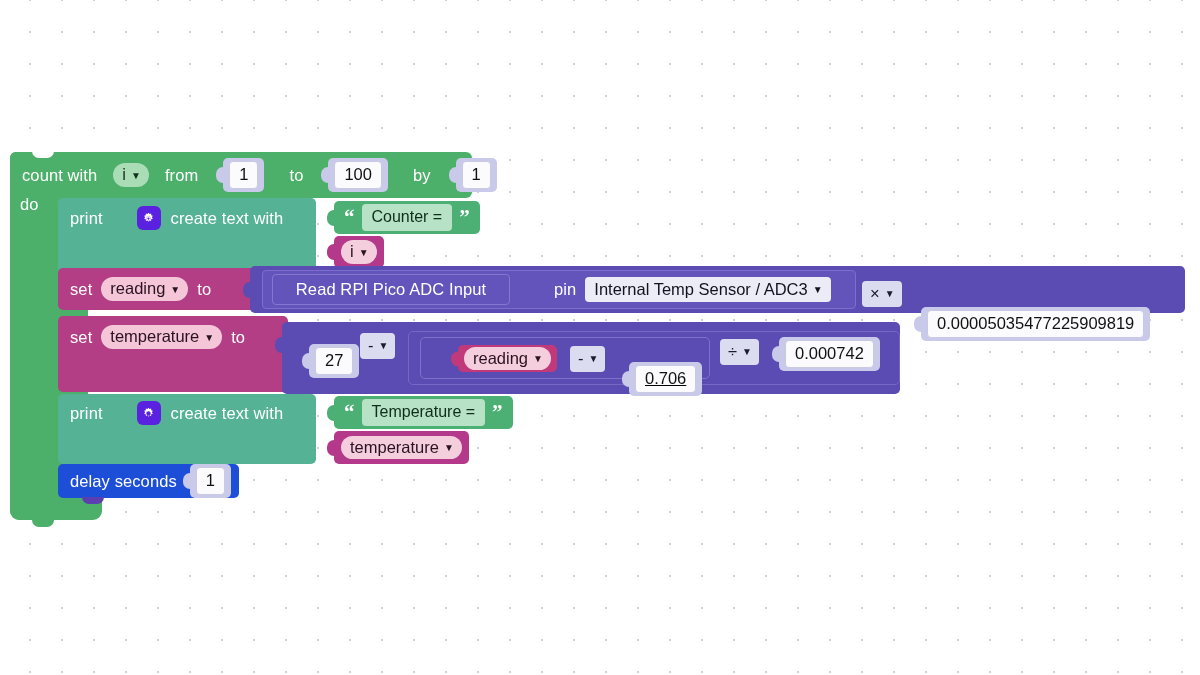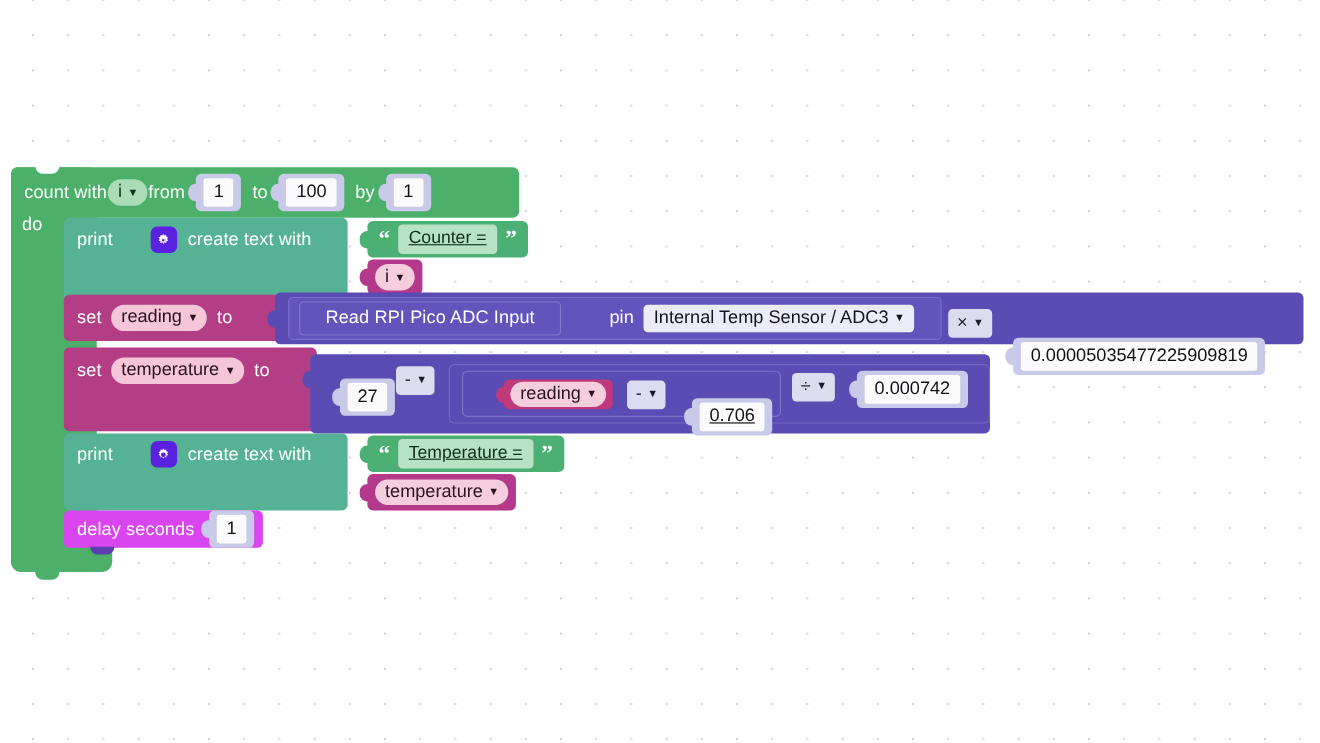--- a/index.html
+++ b/index.html
@@ -37,32 +37,32 @@
     display:inline-flex;align-items:center;gap:5px;
     border-radius:12px;padding:3px 8px 4px 9px;
     font-size:16.5px;line-height:1;color:#111;white-space:nowrap;
   }
   .dd .caret{font-size:10px;line-height:1;transform:translateY(1px);}
   .dd-green{background:#aadcb6;color:#10321a;}
   .dd-pink{background:#f5cede;color:#2a1220;}
   .dd-pink2{background:#f4c6d8;color:#2a1220;}
   .dd-lav{background:#dcdcf0;color:#1a1a30;border-radius:4px;padding:4px 7px 5px 8px;}
   .dd-white{background:#ececf7;color:#13131f;border-radius:4px;padding:4px 8px 5px 9px;}
-  .dd-strgreen{background:#b7e2c6;color:#0e2d1a;border-radius:4px;padding:4px 10px 5px;text-decoration:underline;}
+  .dd-strgreen{background:#b7e2c6;color:#0e2d1a;border-radius:4px;padding:4px 10px 5px;}
 
   
   #loop-outer{
     position:absolute;left:10px;top:152px;
     width:78px;height:368px;
     background:#4cb06a;border-radius:6px 6px 10px 10px;
   }
   #loop-head{
     position:absolute;left:10px;top:152px;
     height:46px;width:462px;background:#4cb06a;border-radius:6px;
-    display:flex;align-items:center;padding-left:12px;box-sizing:border-box;gap:1px;
+    display:flex;align-items:center;padding-left:12px;box-sizing:border-box;gap:16px;
   }
   #loop-head::after{ 
     content:"";position:absolute;left:22px;top:-1px;width:22px;height:7px;
     background:#ffffff;border-radius:0 0 7px 7px;
   }
   #loop-foot{
     position:absolute;left:10px;top:498px;width:92px;height:22px;
     background:#4cb06a;border-radius:0 0 9px 9px;
   }
   #loop-foot::after{
@@ -160,21 +160,21 @@
     width:9px;height:16px;border-radius:7px 0 0 7px;background:#4cb075;
   }
   #tvar{position:absolute;left:334px;top:431px;height:33px;background:#b4398a;border-radius:5px;
         display:flex;align-items:center;padding:0 7px;}
   #tvar::before{
     content:"";position:absolute;left:-7px;top:50%;transform:translateY(-50%);
     width:9px;height:16px;border-radius:7px 0 0 7px;background:#b4398a;
   }
 
   
-  #delay{position:absolute;left:58px;top:464px;height:34px;background:#d946ef;border-radius:5px;
+  #delay{position:absolute;left:58px;top:464px;height:34px;background:#1d4ed8;border-radius:5px;
          display:flex;align-items:center;gap:4px;padding-left:12px;padding-right:8px;}
   #delay::after{
     content:"";position:absolute;left:24px;bottom:-6px;width:22px;height:7px;
     background:#5b3fb0;border-radius:0 0 7px 7px;
   }
 
   
   .gear{
     width:24px;height:24px;border-radius:6px;background:#5b21e0;
     display:inline-flex;align-items:center;justify-content:center;flex:0 0 auto;

